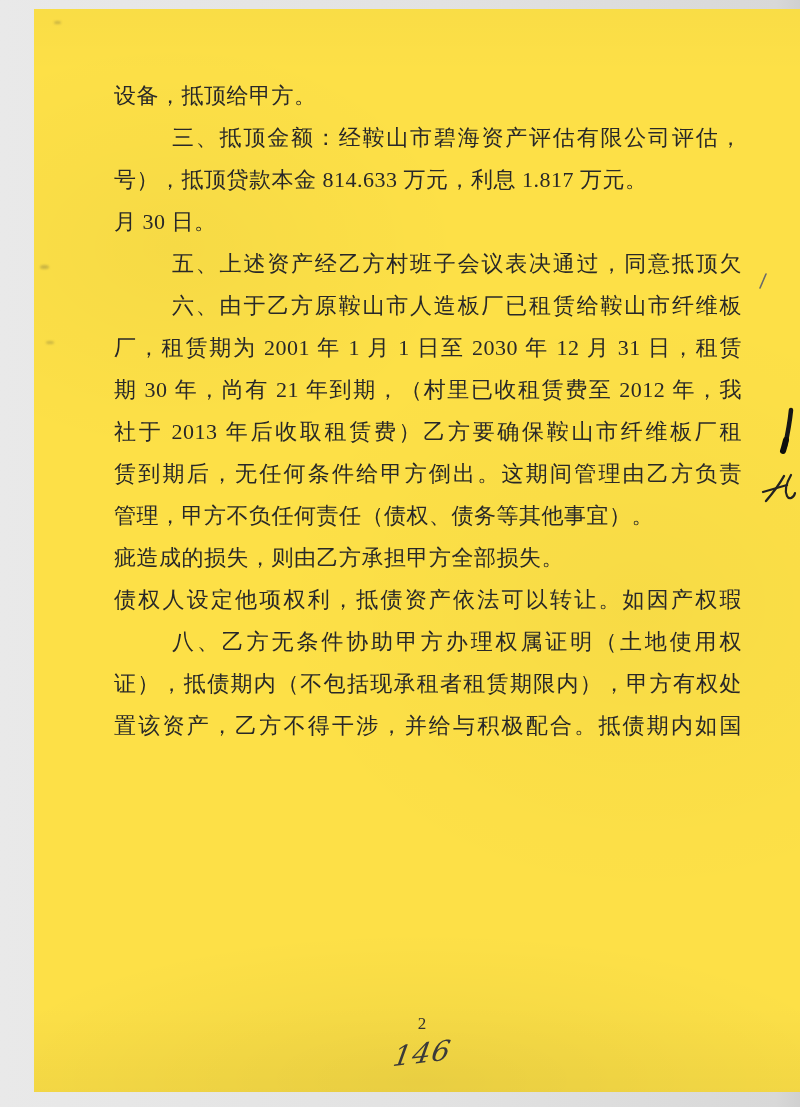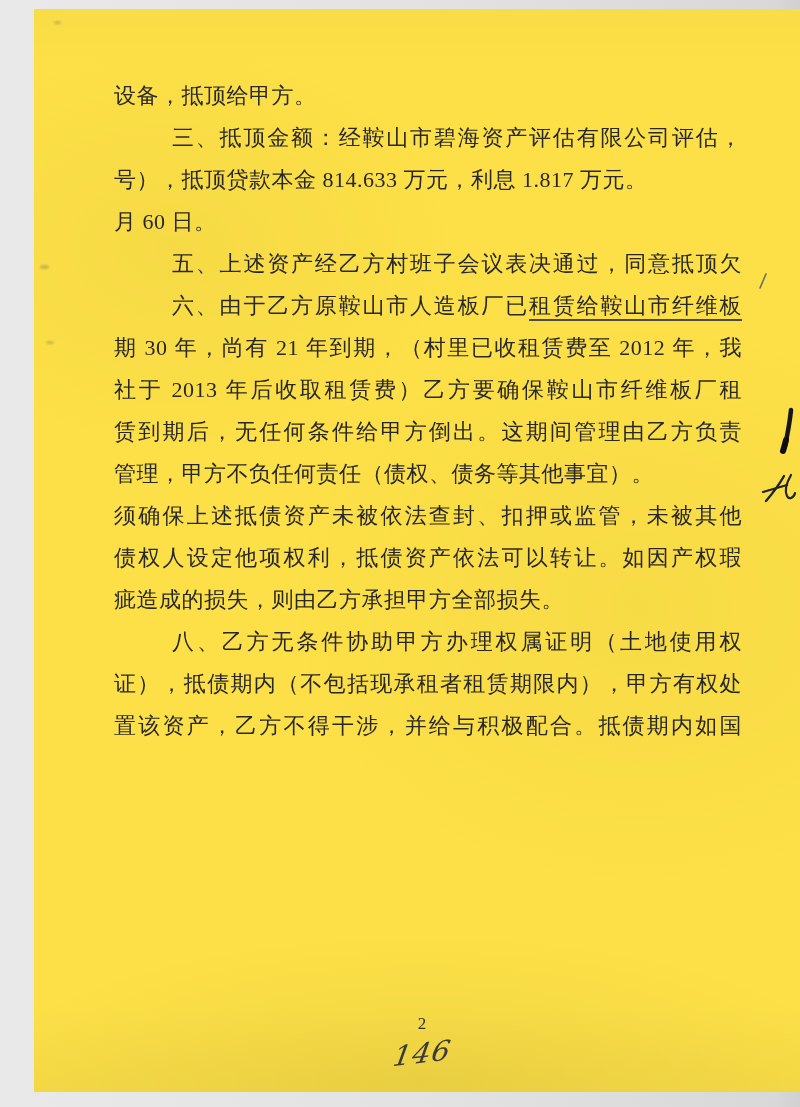--- a/index.html
+++ b/index.html
@@ -22,21 +22,20 @@
       linear-gradient(to bottom, rgba(0,0,0,0.015), transparent 6%, transparent 92%, rgba(0,0,0,0.035) 100%);
   }
   .doc{
     position:absolute;left:80px;top:66px;width:628px;
     font-size:22px;color:#282828;letter-spacing:0.5px;
   }
   .line{height:42px;line-height:42px;}
   .line.fill{text-align:justify;text-align-last:justify;}
   .line.indent{text-indent:58px;}
   .u{
-    text-decoration:underline;
     text-decoration-thickness:1.5px;
     text-decoration-color:#4a4a4a;
     text-underline-offset:6px;
   }
   .page-num{
     position:absolute;left:0;top:1005px;width:776px;text-align:center;
     font-size:17px;color:#333;
   }
   .hand-wrap{
     position:absolute;left:0;top:1028px;width:776px;text-align:center;
@@ -52,30 +51,30 @@
 </style>
 </head>
 <body>
 
 <div class="paper">
 
   <div class="doc" id="doc-body">
       <div class="line"><span>设备，抵顶给甲方。</span></div>
       <div class="line indent fill"><span>三、抵顶金额：经鞍山市碧海资产评估有限公司评估，</span></div>
       <div class="line"><span>号），抵顶贷款本金 814.633 万元，利息 1.817 万元。</span></div>
-      <div class="line"><span>月 60 日。</span></div>
+      <div class="line"><span>月 30 日。</span></div>
       <div class="line indent fill"><span>五、上述资产经乙方村班子会议表决通过，同意抵顶欠</span></div>
       <div class="line indent fill"><span>六、由于乙方原鞍山市人造板厂已</span><span class="u">租赁给鞍山市纤维板</span></div>
+      <div class="line fill"><span class="u">厂</span><span>，租赁期为 2001 年 1 月 1 日至 2030 年 12 月 31 日，租赁</span></div>
       <div class="line fill"><span>期 30 年，尚有 21 年到期，（村里已收租赁费至 2012 年，我</span></div>
       <div class="line fill"><span>社于 2013 年后收取租赁费）乙方要确保鞍山市纤维板厂租</span></div>
       <div class="line fill"><span>赁到期后，无任何条件给甲方倒出。这期间管理由乙方负责</span></div>
       <div class="line"><span>管理，甲方不负任何责任（债权、债务等其他事宜）。</span></div>
-      <div class="line fill"><span>须确保上述抵债资产未被依法查封、扣押或监管，未被其他</span></div>
+      <div class="line"><span>疵造成的损失，则由乙方承担甲方全部损失。</span></div>
       <div class="line fill"><span>债权人设定他项权利，抵债资产依法可以转让。如因产权瑕</span></div>
-      <div class="line"><span>疵造成的损失，则由乙方承担甲方全部损失。</span></div>
       <div class="line indent fill"><span>八、乙方无条件协助甲方办理权属证明（土地使用权</span></div>
       <div class="line fill"><span>证），抵债期内（不包括现承租者租赁期限内），甲方有权处</span></div>
       <div class="line fill"><span>置该资产，乙方不得干涉，并给与积极配合。抵债期内如国</span></div>
     </div>
 
   <div class="page-num">2</div>
 
   <div class="hand-wrap">
     <span class="hand">146</span>
   </div>

